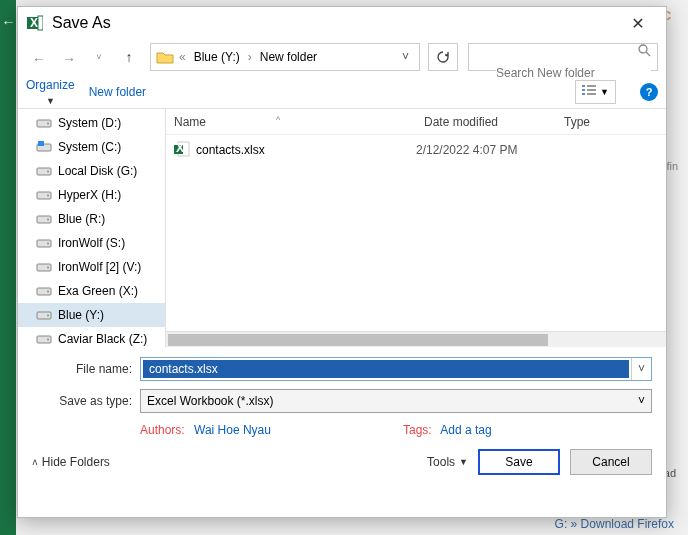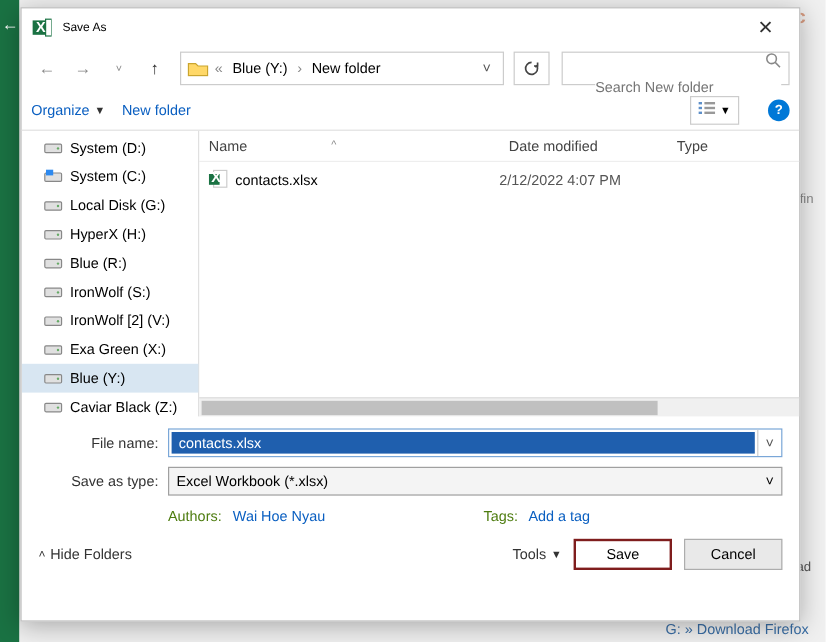--- a/index.html
+++ b/index.html
@@ -3,35 +3,35 @@
 <meta charset="utf-8">
 <style>
 * { box-sizing: border-box; margin: 0; padding: 0; font-family: "Segoe UI", sans-serif; font-size: 12px; }
 body { background: #f0f0f0; width: 688px; height: 535px; overflow: hidden; position: relative; }
 .bg-stripe { position: absolute; left: 0; top: 0; width: 16px; height: 535px; background: #1a7243; }
 .bg-left { position: absolute; left: 0; top: 0; width: 17px; height: 535px; display: flex; flex-direction: column; align-items: center; padding-top: 12px; gap: 14px; }
 .bg-left span { color: #fff; font-size: 14px; }
 .dialog { position: absolute; left: 17px; top: 6px; width: 650px; height: 512px; background: #fff; border: 1px solid #bbb; box-shadow: 0 4px 20px rgba(0,0,0,.3); display: flex; flex-direction: column; }
 .titlebar { display: flex; align-items: center; height: 32px; padding: 0 8px; }
 .titlebar .xicon { width: 18px; height: 18px; margin-right: 8px; display:flex;align-items:center;justify-content:center; }
-.titlebar .title { flex: 1; font-size: 10px; }
+.titlebar .title { flex: 1; font-size: 16px; }
 .titlebar .close { width: 40px; text-align: center; font-size: 16px; cursor: pointer; color:#333; }
 .navrow { display: flex; align-items: center; height: 36px; padding: 0 8px; gap: 4px; }
 .navbtn { width: 26px; height: 26px; display: flex; align-items: center; justify-content: center; color: #888; cursor: default; font-size: 14px; }
 .navbtn.enabled { color: #333; cursor: pointer; }
 .pathbox { flex: 1; height: 28px; border: 1px solid #ccc; display: flex; align-items: center; padding: 0 4px; gap: 2px; margin: 0 4px; }
 .pathbox .foldericon { width: 20px; height: 18px; display:flex;align-items:center;justify-content:center; }
 .pathbox .crumb { padding: 0 4px; cursor: pointer; }
 .pathbox .sep { color: #888; padding: 0 2px; }
 .pathbox .dd { margin-left: auto; color: #555; padding: 0 6px; cursor:pointer; }
 .refresh { width: 30px; height: 28px; border: 1px solid #ccc; display: flex; align-items: center; justify-content: center; cursor: pointer; color:#444; }
 .searchbox { width: 190px; height: 28px; border: 1px solid #ccc; display: flex; align-items: flex-end; padding: 0 6px; gap: 6px; color: #888; margin-left: 6px; flex-direction: column; }
 .searchbox input { border: none; outline: none; flex: 1; font-size: 12px; color: #555; }
 .toolbar { display: flex; align-items: center; height: 34px; padding: 0 8px; border-bottom: 1px solid #e0e0e0; gap: 14px; }
-.toolbar .org { color: #0a5fc1; cursor: pointer; display: flex; align-items: center; gap: 4px; }
+.toolbar .org { color: #0a5fc1; cursor: pointer; display: flex; align-items: center; gap: 4px; flex-direction: column; }
 .toolbar .nf { color: #0a5fc1; cursor: pointer; }
 .toolbar .spacer { flex: 1; }
 .toolbar .viewbtn { border: 1px solid #ccc; height: 24px; padding: 0 6px; display: flex; align-items: center; gap: 4px; cursor:pointer; }
 .toolbar .help { width: 18px; height: 18px; border-radius: 50%; background: #0078d7; color: #fff; display: flex; align-items: center; justify-content: center; font-weight: bold; font-size: 11px; cursor:pointer; margin-left: 10px; }
 .body { display: flex; height: 238px; }
 .tree { width: 148px; border-right: 1px solid #e0e0e0; overflow-y: scroll; padding: 2px 0; }
 .tree::-webkit-scrollbar { width: 16px; }
 .tree::-webkit-scrollbar-track { background: #f0f0f0; }
 .tree::-webkit-scrollbar-thumb { background: #c0c0c0; }
 .tree-item { display: flex; align-items: center; height: 24px; padding-left: 18px; gap: 6px; cursor: pointer; white-space: nowrap; }
@@ -51,31 +51,31 @@
 .hscroll { position:absolute; left:0; right:0; bottom:0; height:16px; background:#f0f0f0; border-top:1px solid #ddd; }
 .hscroll .thumb { position:absolute; left:2px; top:2px; width:380px; height:12px; background:#c0c0c0; }
 .form { padding: 10px 14px 6px 14px; display: grid; grid-template-columns: 108px 1fr; row-gap: 8px; align-items: center; }
 .form label { text-align: right; padding-right: 8px; color: #333; }
 .form .field { height: 24px; border: 1px solid #7aa7d8; display: flex; align-items: center; }
 .form .field.sel { border-color:#a0a0a0; background:#f4f4f4; }
 .form .field input { flex:1; border:none; outline:none; padding: 0 6px; background: #1f5fae; color:#fff; height:18px; margin:2px; }
 .form .field .dd { width:20px; text-align:center; color:#555; cursor:pointer; border-left:1px solid #ccc; height:100%; display:flex;align-items:center;justify-content:center; }
 .form .field.type { padding: 0 6px; justify-content: space-between; }
 .meta { display:flex; padding: 4px 14px 4px 122px; gap: 40px; color:#666; }
-.meta .lbl { color:#4d7c0f; margin-right:6px; }
+.meta .lbl { color:#ef4444; margin-right:6px; }
 .meta .val { color:#0a5fc1; cursor:pointer; }
 .thumb-row { display:flex; align-items:center; padding: 8px 14px 8px 148px; gap:6px; }
 .thumb-row .cb { width:13px; height:13px; border:1px solid #333; cursor:pointer; }
 .thumb-row span { color:#0a5fc1; }
 .footer { display:flex; align-items:center; padding: 8px 14px 12px 14px; gap:10px; border-top: 0; }
 .footer .hide { color:#333; cursor:pointer; display:flex; align-items:center; gap:4px; }
 .footer .spacer { flex:1; }
 .footer .tools { cursor:pointer; display:flex; align-items:center; gap:4px; color:#333; }
 .footer button { height:26px; width:82px; border:1px solid #adadad; background:#e9e9e9; cursor:pointer; }
-.footer button.primary { border:2px solid #7f1d1d; background:#fff; }
+.footer button.primary { border:2px solid #1d4ed8; background:#fff; }
 .watermark { position:absolute; right:16px; top:6px; font-size:16px; color:#d38e6f; font-weight:600; letter-spacing:.5px; pointer-events:none; opacity:.85; }
 .bg-text1 { position:absolute; right:22px; top:6px; font-size:11px; color:#ccc; }
 .bg-text2 { position:absolute; right:12px; bottom:56px; font-size:11px; color:#555; }
 .bg-text3 { position:absolute; right:14px; bottom:4px; font-size:12px; color:#3a6ea5; }
 .bg-text4 { position:absolute; right:10px; top:160px; font-size:11px; color:#888; }
 </style>
 </head>
 <body>
 
 <div class="bg-stripe"></div>

